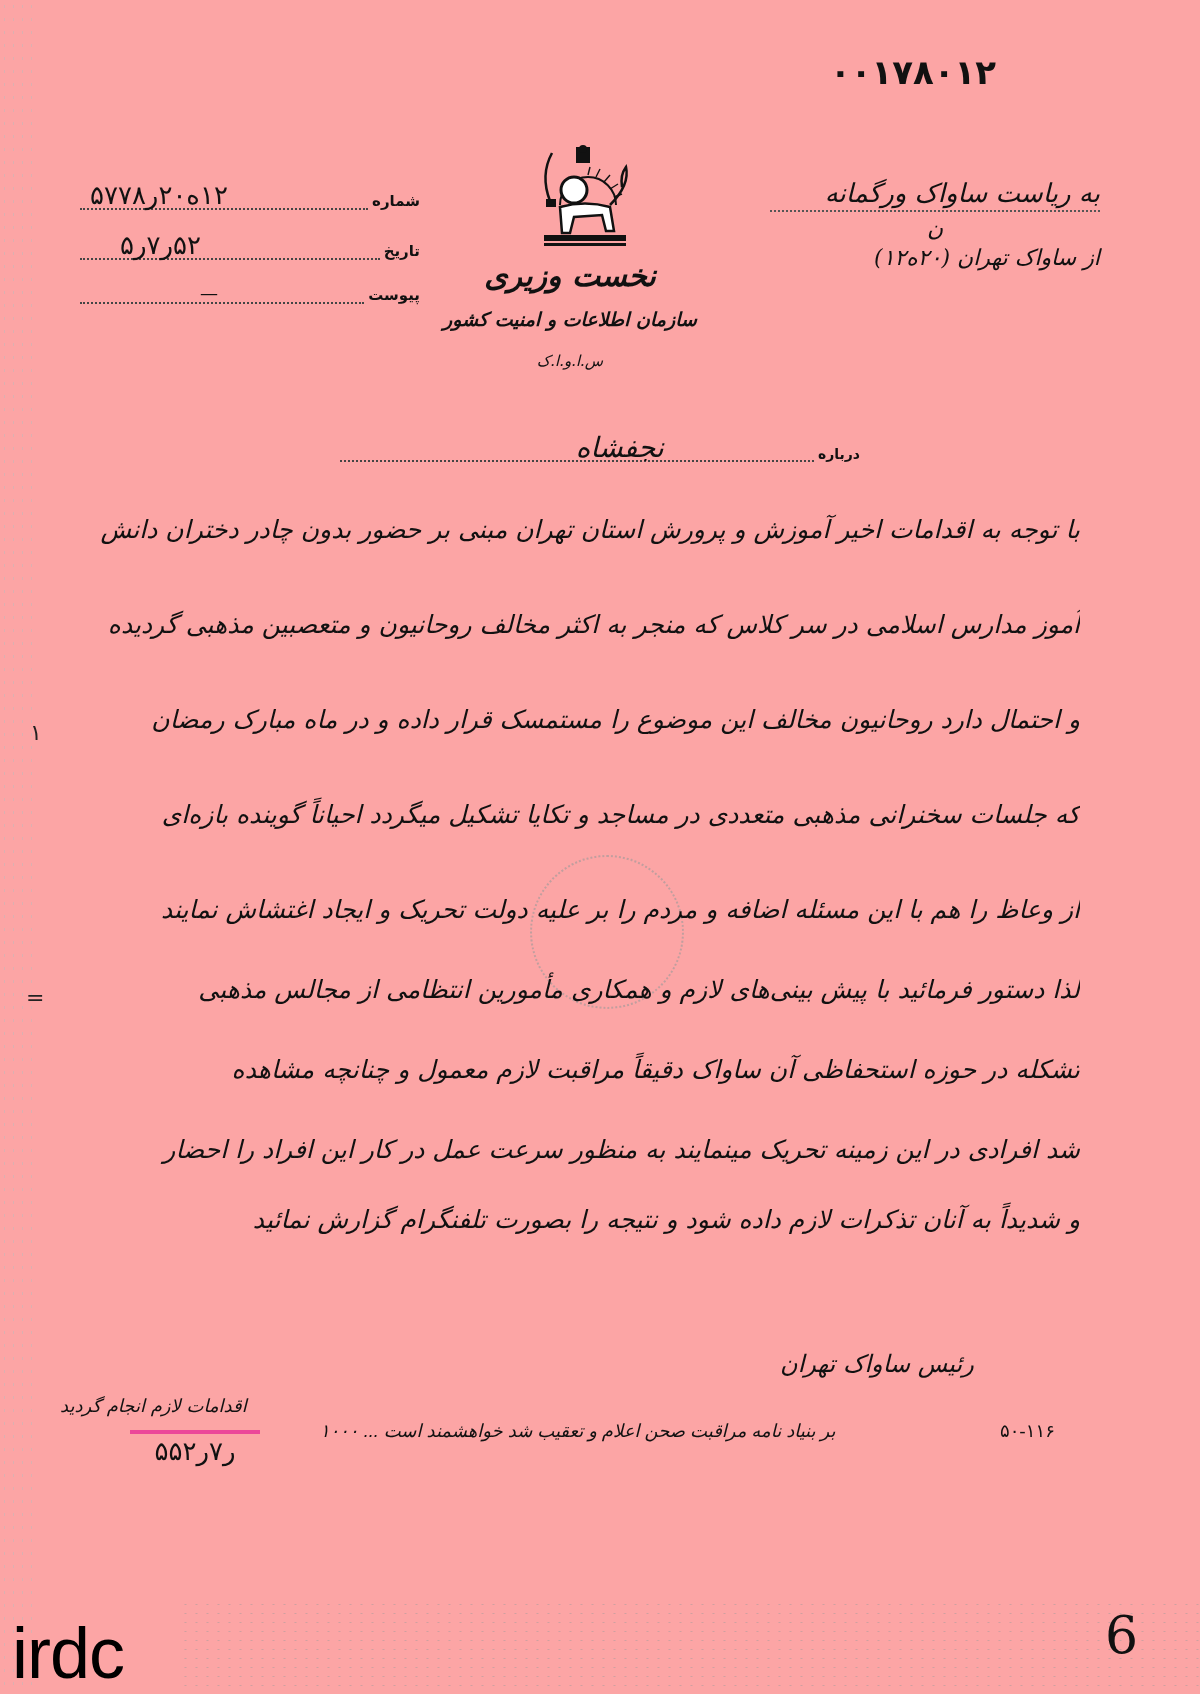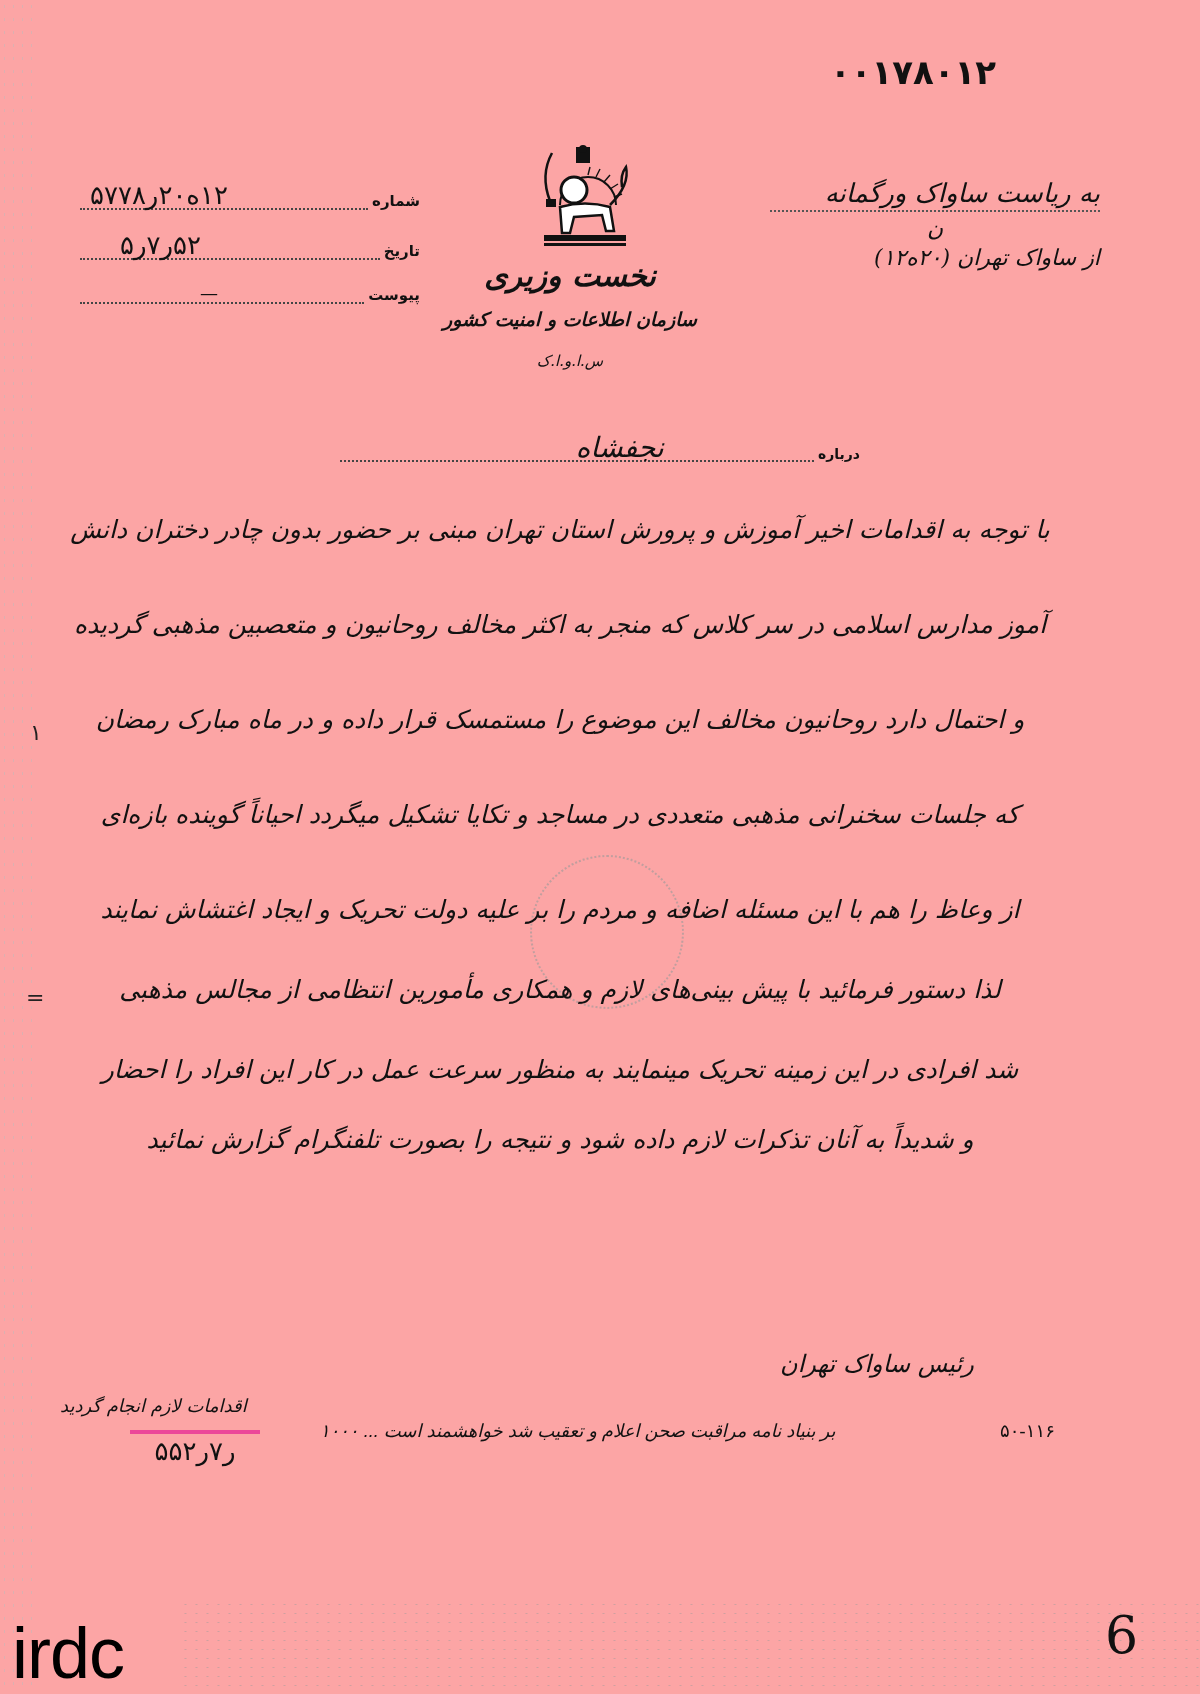--- a/index.html
+++ b/index.html
@@ -22,21 +22,21 @@
     .org-sub { position: absolute; left: 440px; top: 308px; width: 260px; text-align: center; font-family: "DejaVu Serif", serif; font-style: italic; font-weight: bold; font-size: 19px; direction: rtl; }
     .org-code { position: absolute; left: 470px; top: 352px; width: 200px; text-align: center; font-family: "DejaVu Serif", serif; font-style: italic; font-size: 15px; direction: rtl; }
     .recipient { position: absolute; right: 100px; top: 178px; width: 330px; direction: rtl; font-family: "DejaVu Serif", serif; font-style: italic; font-size: 26px; }
     .recipient .line1 { border-bottom: 2px dotted #555; padding-bottom: 2px; }
     .recipient .sub { font-size: 22px; margin-top: 4px; text-align: center; }
     .recipient .line2 { font-size: 22px; margin-top: 4px; }
     .subject-row { position: absolute; left: 340px; top: 430px; width: 520px; display: flex; align-items: flex-end; direction: rtl; }
     .subject-label { font-size: 14px; font-weight: bold; margin-left: 4px; margin-top: 8px; }
     .subject-line { flex: 1; border-bottom: 2px dotted #444; position: relative; height: 30px; }
     .subject-value { position: absolute; right: 150px; bottom: -4px; font-family: "DejaVu Serif", serif; font-style: italic; font-size: 28px; }
-    .body-lines { position: absolute; left: 40px; top: 500px; width: 1040px; direction: rtl; text-align: center; }
+    .body-lines { position: absolute; left: 40px; top: 500px; width: 1040px; direction: rtl; }
     .body-line { height: 95px; font-family: "DejaVu Serif", serif; font-style: italic; font-size: 25px; line-height: 60px; white-space: nowrap; overflow: hidden; }
     .signature { position: absolute; left: 780px; top: 1350px; direction: rtl; font-family: "DejaVu Serif", serif; font-style: italic; font-size: 24px; }
     .note-left { position: absolute; left: 60px; top: 1395px; direction: rtl; font-family: "DejaVu Serif", serif; font-style: italic; font-size: 18px; }
     .note-left-date { position: absolute; left: 130px; top: 1430px; width: 130px; border-top: 4px solid #ec4899; text-align: center; font-family: "DejaVu Serif", serif; font-size: 26px; padding-top: 2px; }
     .footer-form { position: absolute; left: 320px; top: 1420px; direction: rtl; font-family: Liberation Sans, sans-serif; font-style: italic; font-size: 18px; white-space: nowrap; }
     .form-code { position: absolute; left: 1000px; top: 1420px; font-size: 18px; font-family: "DejaVu Sans", sans-serif; direction: ltr; }
     .page-num { position: absolute; left: 1105px; top: 1605px; font-size: 52px; font-family: "DejaVu Serif", serif; }
     .watermark { position: absolute; left: 12px; top: 1612px; font-family: "Liberation Sans", sans-serif; font-size: 72px; letter-spacing: -1px; display: flex; align-items: center; color: #000; flex-direction: column; }
     .wm-dot { display: inline-block; width: 22px; height: 34px; border-radius: 50%; background: #ff0000; margin: 0 10px; }
     .stamp { position: absolute; left: 530px; top: 855px; width: 150px; height: 150px; border: 2px dotted #9a9a9a; border-radius: 50%; opacity: .6; }
@@ -108,20 +108,21 @@
 
   <div class="stamp"></div>
 
   <div class="body-lines">
     <div class="body-line">با توجه به اقدامات اخیر آموزش و پرورش استان تهران مبنی بر حضور بدون چادر دختران دانش</div>
     <div class="body-line">آموز مدارس اسلامی در سر کلاس که منجر به اکثر مخالف روحانیون و متعصبین مذهبی گردیده</div>
     <div class="body-line">و احتمال دارد روحانیون مخالف این موضوع را مستمسک قرار داده و در ماه مبارک رمضان</div>
     <div class="body-line">که جلسات سخنرانی مذهبی متعددی در مساجد و تکایا تشکیل میگردد احیاناً گوینده بازه‌ای</div>
     <div class="body-line" style="height:80px;">از وعاظ را هم با این مسئله اضافه و مردم را بر علیه دولت تحریک و ایجاد اغتشاش نمایند</div>
     <div class="body-line" style="height:80px;">لذا دستور فرمائید با پیش بینی‌های لازم و همکاری مأمورین انتظامی از مجالس مذهبی</div>
+    <div class="body-line" style="height:80px;">تشکله در حوزه استحفاظی آن ساواک دقیقاً مراقبت لازم معمول و چنانچه مشاهده</div>
     <div class="body-line" style="height:70px;">شد افرادی در این زمینه تحریک مینمایند به منظور سرعت عمل در کار این افراد را احضار</div>
     <div class="body-line" style="height:70px;">و شدیداً به آنان تذکرات لازم داده شود و نتیجه را بصورت تلفنگرام گزارش نمائید</div>
   </div>
 
   <div class="margin-mark" style="left:30px;top:720px;">۱</div>
   <div class="margin-mark" style="left:26px;top:985px;">=</div>
 
   <div class="signature">رئیس ساواک تهران</div>
 
   <div class="note-left">اقدامات لازم انجام گردید</div>

